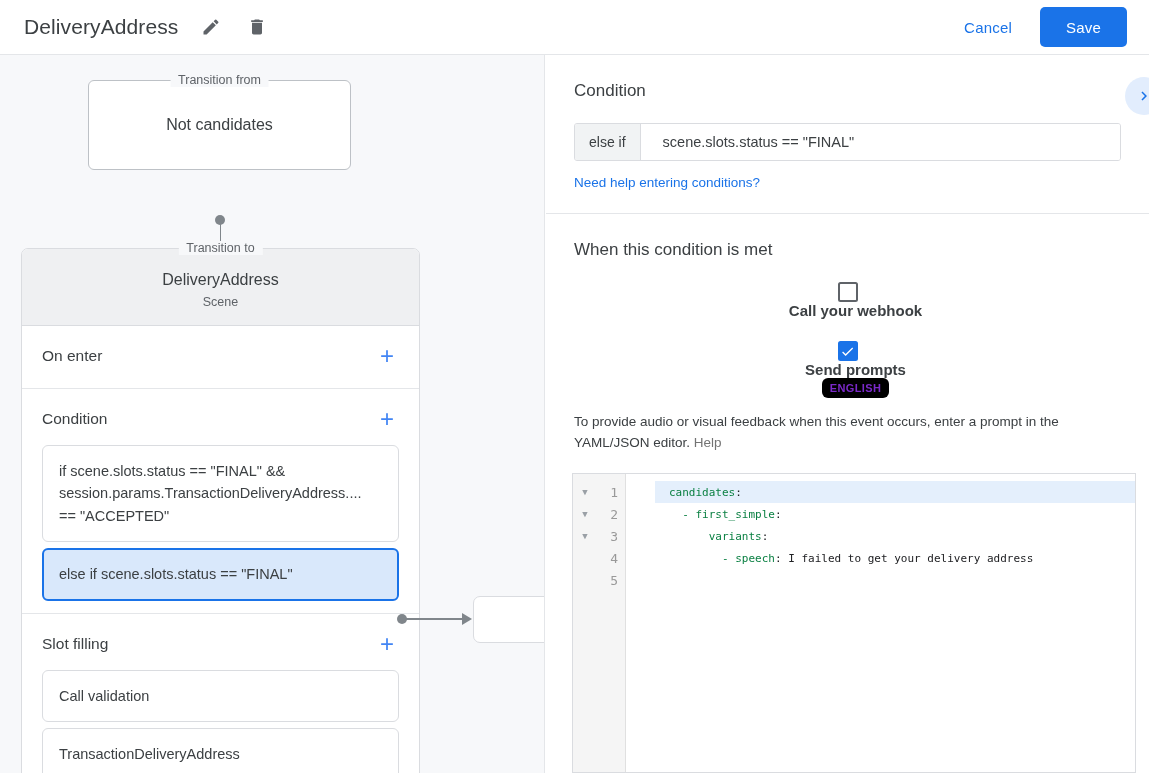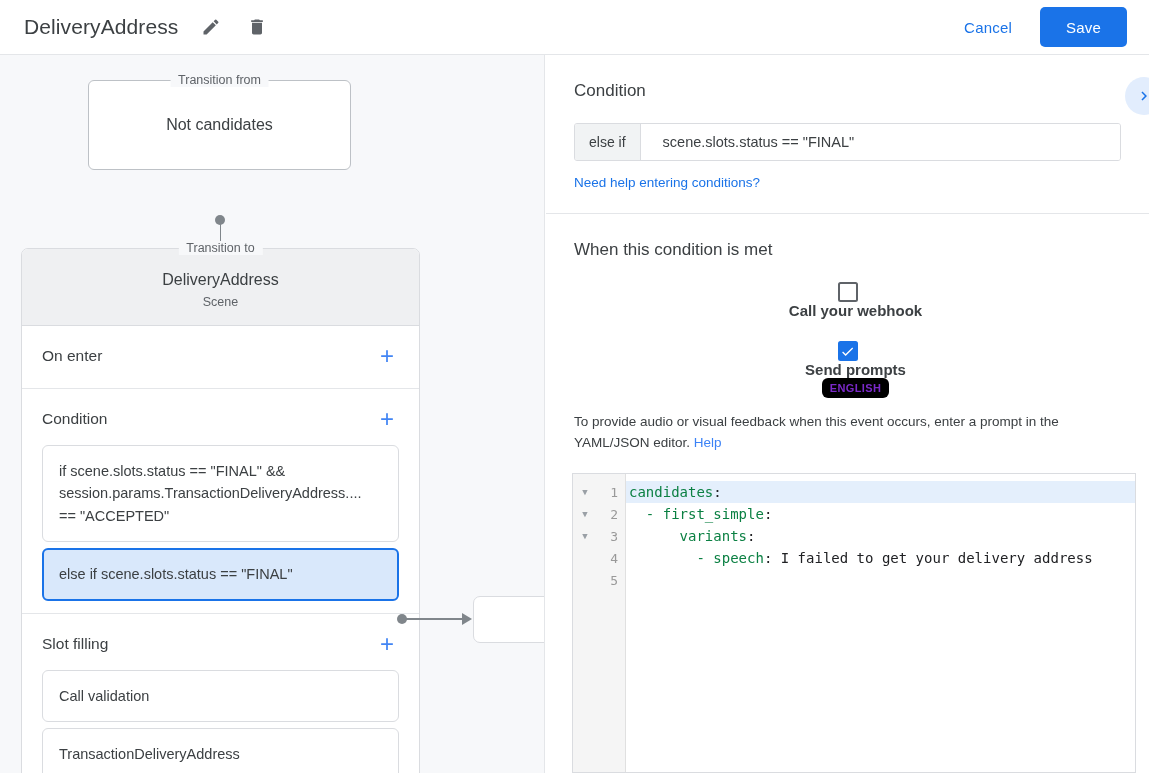--- a/index.html
+++ b/index.html
@@ -270,21 +270,21 @@
     letter-spacing: .4px;
     padding: 4px 8px;
     border-radius: 6px;
   }
   .hint {
     margin-top: 14px;
     font-size: 13.5px; color: #3c4043;
     line-height: 1.55;
     max-width: 552px;
   }
-  .hint a { color: #3b82f6; text-decoration: none; cursor: pointer; }
+  .hint a { color: #737373; text-decoration: none; cursor: pointer; }
 
   
   .tabs { display: flex; margin-top: 20px; }
   .tab {
     padding: 11px 34px;
     font-size: 14px;
     color: #5f6368;
     cursor: pointer;
     font-family: "Liberation Sans", sans-serif;
     letter-spacing: .3px;
@@ -328,24 +328,25 @@
   .code {
     flex: 1;
     padding-top: 7px;
     overflow: hidden;
     position: relative;
   }
   .cline {
     height: 22px;
     display: flex; align-items: center;
     font-family: "DejaVu Sans Mono", monospace;
-    font-size: 14px;
+    font-size: 11px;
     color: #202124;
     white-space: pre;
-    padding-left: 3px;
+    padding-left: 14px;
+    margin-left: 29px;
   }
   .cline.hl { background: #e4effc; }
   .k { color: #0b8043; }
 </style>
 </head>
 <body>
 
 <div class="topbar">
   <div class="app-title">DeliveryAddress</div>
 

